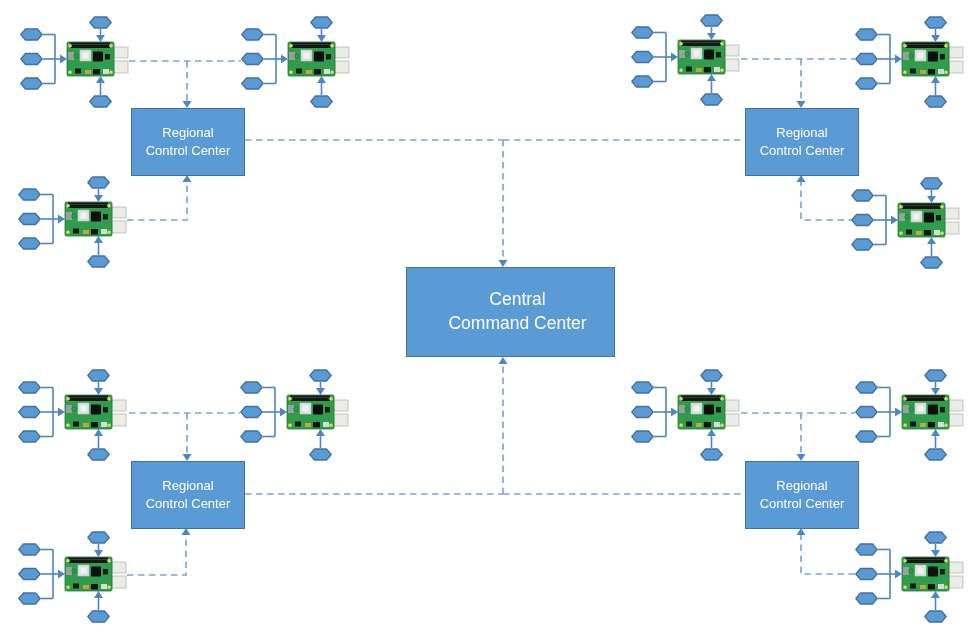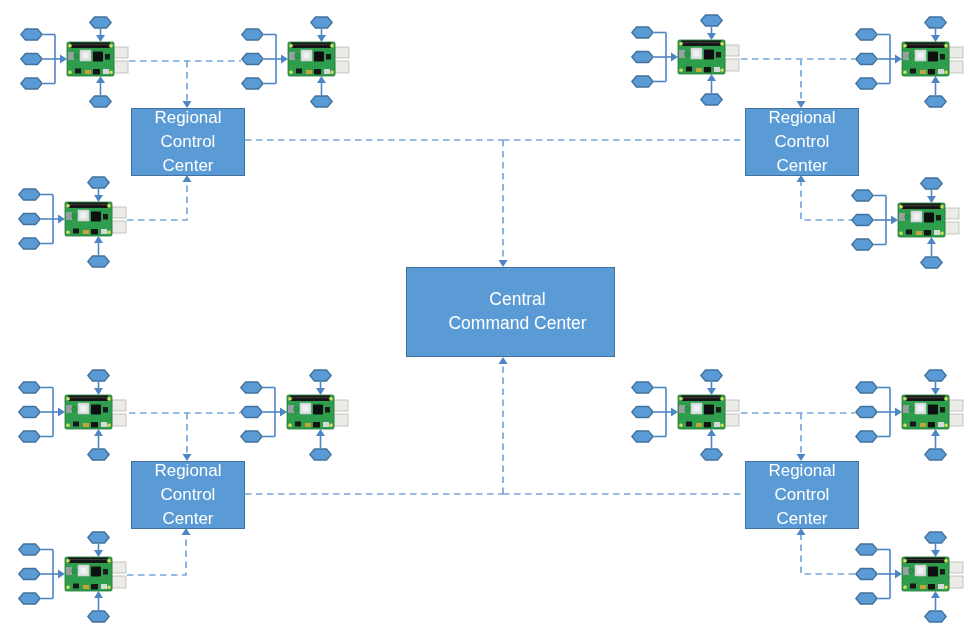--- a/index.html
+++ b/index.html
@@ -20,21 +20,21 @@
     border:1.5px solid #41719C;
     color:#ffffff;
   }
   .central-box{
     left:406px;top:267px;width:209px;height:90px;
     font-size:17.5px;line-height:1.35;
     padding:0 26px;
   }
   .regional-box{
     width:114px;height:68px;
-    font-size:17px;line-height:1.4;
+    font-size:13px;line-height:1.4;
     padding:0 11px;
   }
   .rc-tl{left:131px;top:108px;}
   .rc-tr{left:745px;top:108px;}
   .rc-bl{left:131px;top:461px;}
   .rc-br{left:745px;top:461px;}
 </style>
 </head>
 <body>
 

